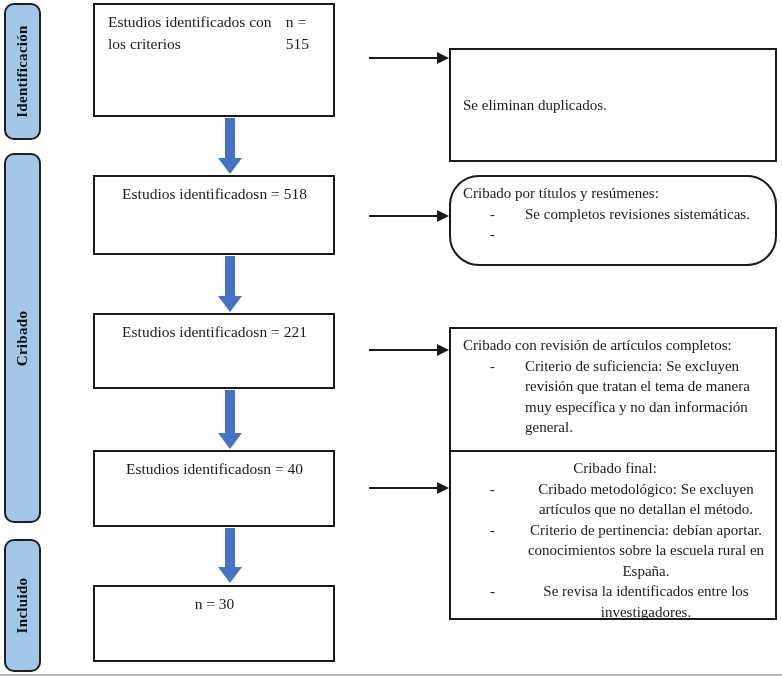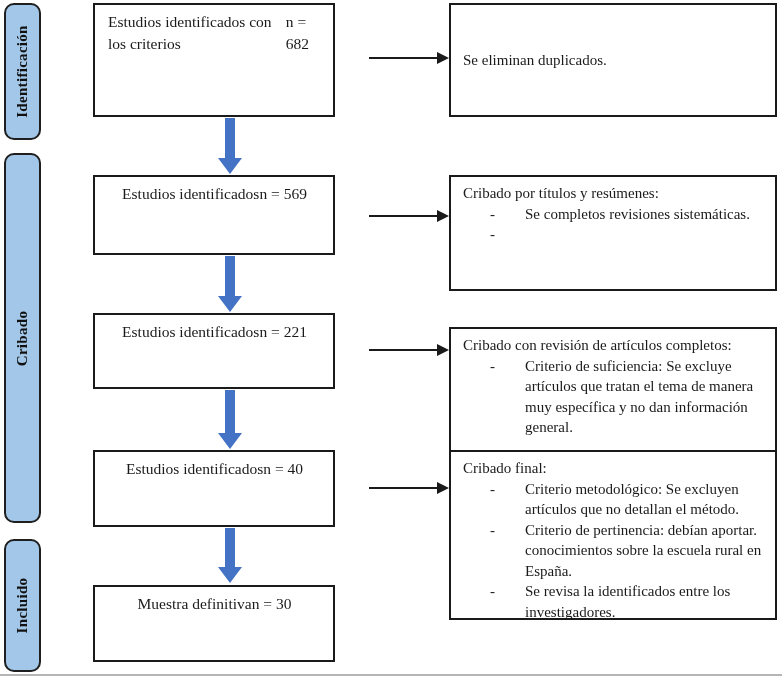--- a/index.html
+++ b/index.html
@@ -55,20 +55,21 @@
     border: 2px solid #1a1a1a;
     box-sizing: border-box;
     background: #fff;
     padding: 6px 8px 6px 12px;
     font-size: 15px;
     line-height: 20.5px;
   }
   .rbox.centered {
     display: flex;
     align-items: center;
+    margin-top: 45px;
   }
   .bullet {
     position: relative;
     padding-left: 62px;
   }
   .bullet .dash {
     position: absolute;
     left: 27px;
     top: 0;
   }
@@ -121,67 +122,66 @@
   </div>
   <div class="stage" style="top:153px; height:370px;">
     <span>Cribado</span>
   </div>
   <div class="stage" style="top:539px; height:133px;">
     <span>Incluido</span>
   </div>
 
   <div class="mbox" style="top:3px; height:114px;">
     <div>Estudios identificados con los criterios</div>
-    <div>n = 682</div>
+    <div>n = 515</div>
   </div>
   <div class="mbox" style="top:175px; height:80px;">
     <div>Estudios identificados</div>
-    <div>n = 569</div>
+    <div>n = 518</div>
   </div>
   <div class="mbox" style="top:313px; height:76px;">
     <div>Estudios identificados</div>
     <div>n = 221</div>
   </div>
   <div class="mbox" style="top:450px; height:77px;">
     <div>Estudios identificados</div>
     <div>n = 40</div>
   </div>
   <div class="mbox" style="top:585px; height:77px;">
-    <div>Muestra definitiva</div>
     <div>n = 30</div>
   </div>
 
   <div class="rbox centered" style="top:3px; height:114px;">
     <div>Se eliminan duplicados.</div>
   </div>
 
-  <div class="rbox" style="top:175px; height:116px;">
+  <div class="rbox" style="top:175px; height:91px;border-radius:30px;">
     <div>Cribado por títulos y resúmenes:</div>
     <div class="bullet">
       <span class="dash">-</span>
       <span>Se completos revisiones sistemáticas.</span>
     </div>
     <div class="bullet">
       <span class="dash">-</span>
     </div>
   </div>
 
   <div class="rbox" style="top:327px; height:126px;">
     <div>Cribado con revisión de artículos completos:</div>
     <div class="bullet">
       <span class="dash">-</span>
-      <span>Criterio de suficiencia: Se excluye artículos que tratan el tema de manera muy específica y no dan información general.</span>
-    </div>
-  </div>
-
-  <div class="rbox" style="top:450px; height:170px;">
+      <span>Criterio de suficiencia: Se excluyen revisión que tratan el tema de manera muy específica y no dan información general.</span>
+    </div>
+  </div>
+
+  <div class="rbox" style="top:450px; height:170px;text-align:center;">
     <div>Cribado final:</div>
     <div class="bullet">
       <span class="dash">-</span>
-      <span>Criterio metodológico: Se excluyen artículos que no detallan el método.</span>
+      <span>Cribado metodológico: Se excluyen artículos que no detallan el método.</span>
     </div>
     <div class="bullet">
       <span class="dash">-</span>
       <span>Criterio de pertinencia: debían aportar. conocimientos sobre la escuela rural en España.</span>
     </div>
     <div class="bullet">
       <span class="dash">-</span>
       <span>Se revisa la identificados entre los investigadores.</span>
     </div>
   </div>

